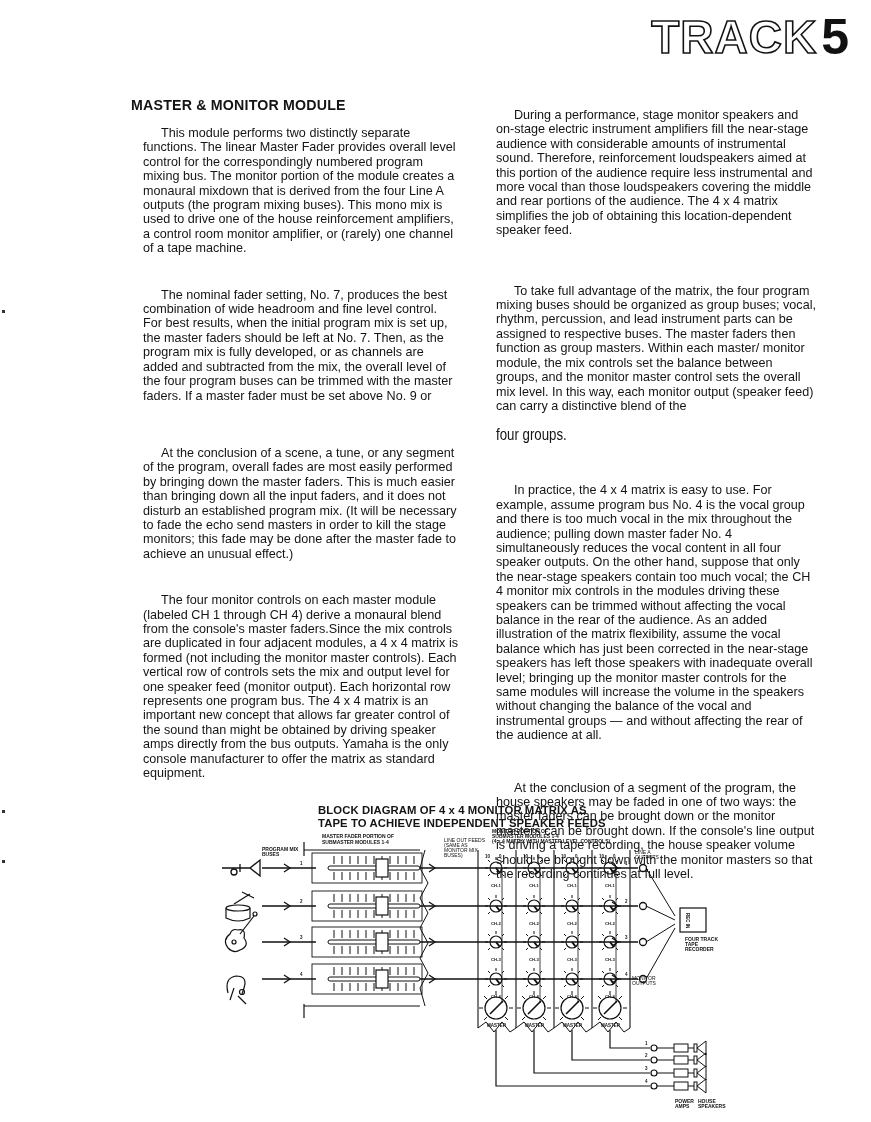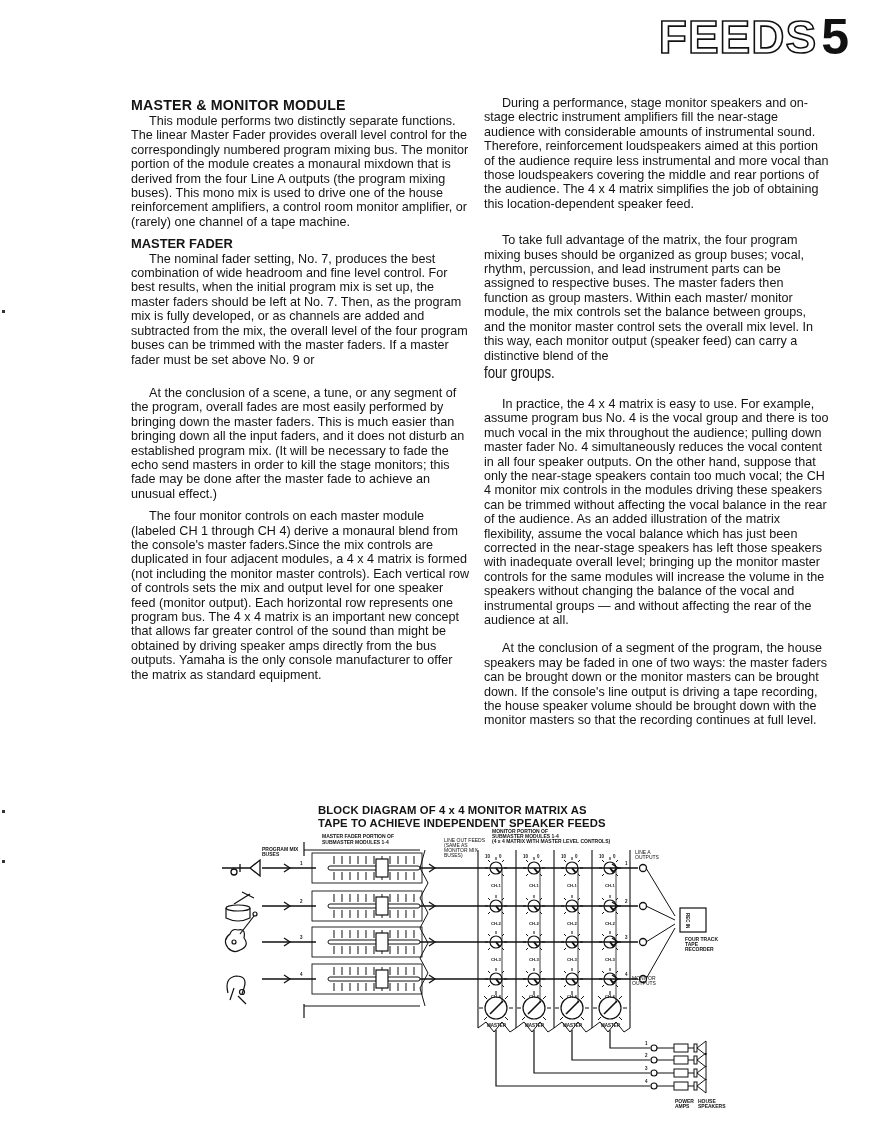--- a/index.html
+++ b/index.html
@@ -5,47 +5,46 @@
   html,body{margin:0;padding:0;background:#fff;}
   body{width:871px;height:1122px;position:relative;overflow:hidden;font-family:"Liberation Sans","DejaVu Sans",sans-serif;color:#141414;}
   .page-mark{position:absolute;right:22px;top:14px;display:flex;align-items:flex-end;}
   .page-mark .word{font-family:"Liberation Sans",sans-serif;font-size:46px;font-weight:700;color:#fff;-webkit-text-stroke:1.6px #111;letter-spacing:1px;line-height:46px;}
   .page-mark .num{font-family:"Liberation Sans",sans-serif;font-size:50px;font-weight:700;color:#111;line-height:46px;margin-left:4px;}
   .col{position:absolute;top:96px;font-size:12.6px;line-height:14.4px;}
   .col.left{left:131px;width:340px;}
   .col.right{left:484px;width:345px;}
   h2{margin:0;font-size:14.2px;font-weight:700;letter-spacing:.2px;line-height:18px;}
   h3{margin:0;font-size:12.9px;font-weight:700;line-height:14.4px;}
-  p{margin:0;}
+  p{margin:12px;}
   .ind{text-indent:18px;}
   .gap{height:14px;}
   .gap-s{height:8px;}
   .condensed{font-family:"Liberation Sans Narrow","Liberation Sans",sans-serif;font-size:17px;transform:scaleX(.78);transform-origin:left;display:inline-block;line-height:20px;}
   .diagram-title{position:absolute;left:318px;top:804px;width:310px;font-size:11.3px;font-weight:700;line-height:12.5px;letter-spacing:.1px;}
   svg.diag{position:absolute;left:220px;top:828px;}
   .dl{font-family:"Liberation Sans",sans-serif;font-weight:700;}
   .margin-tick{position:absolute;left:2px;width:3px;height:3px;background:#333;}
 </style>
 </head>
 <body>
 
 <div class="page-mark">
-  <span class="word">FEEDS</span>
+  <span class="word">TRACK</span>
   <span class="num">5</span>
 </div>
 
 <div class="margin-tick" style="top:310px"></div>
 <div class="margin-tick" style="top:810px"></div>
 <div class="margin-tick" style="top:860px"></div>
 
 <div class="col left">
   <h2>MASTER &amp; MONITOR MODULE</h2>
   <p class="ind">This module performs two distinctly separate functions. The linear Master Fader provides overall level control for the correspondingly numbered program mixing bus. The monitor portion of the module creates a monaural mixdown that is derived from the four Line A outputs (the program mixing buses). This mono mix is used to drive one of the house reinforcement amplifiers, a control room monitor amplifier, or (rarely) one channel of a tape machine.</p>
   <div class="gap-s"></div>
-  <h3>MASTER FADER</h3>
   <p class="ind">The nominal fader setting, No. 7, produces the best combination of wide headroom and fine level control. For best results, when the initial program mix is set up, the master faders should be left at No. 7. Then, as the program mix is fully developed, or as channels are added and subtracted from the mix, the overall level of the four program buses can be trimmed with the master faders. If a master fader must be set above No. 9 or</p>
   <div style="height:5px"></div>
   <div class="gap"></div>
   <p class="ind">At the conclusion of a scene, a tune, or any segment of the program, overall fades are most easily performed by bringing down the master faders. This is much easier than bringing down all the input faders, and it does not disturb an established program mix. (It will be necessary to fade the echo send masters in order to kill the stage monitors; this fade may be done after the master fade to achieve an unusual effect.)</p>
   <div class="gap-s"></div>
   <p class="ind">The four monitor controls on each master module (labeled CH 1 through CH 4) derive a monaural blend from the console's master faders.Since the mix controls are duplicated in four adjacent modules, a 4 x 4 matrix is formed (not including the monitor master controls). Each vertical row of controls sets the mix and output level for one speaker feed (monitor output). Each horizontal row represents one program bus. The 4 x 4 matrix is an important new concept that allows far greater control of the sound than might be obtained by driving speaker amps directly from the bus outputs. Yamaha is the only console manufacturer to offer the matrix as standard equipment.</p>
 </div>
 
 <div class="col right">
   <p class="ind">During a performance, stage monitor speakers and on-stage electric instrument amplifiers fill the near-stage audience with considerable amounts of instrumental sound. Therefore, reinforcement loudspeakers aimed at this portion of the audience require less instrumental and more vocal than those loudspeakers covering the middle and rear portions of the audience. The 4 x 4 matrix simplifies the job of obtaining this location-dependent speaker feed.</p>

